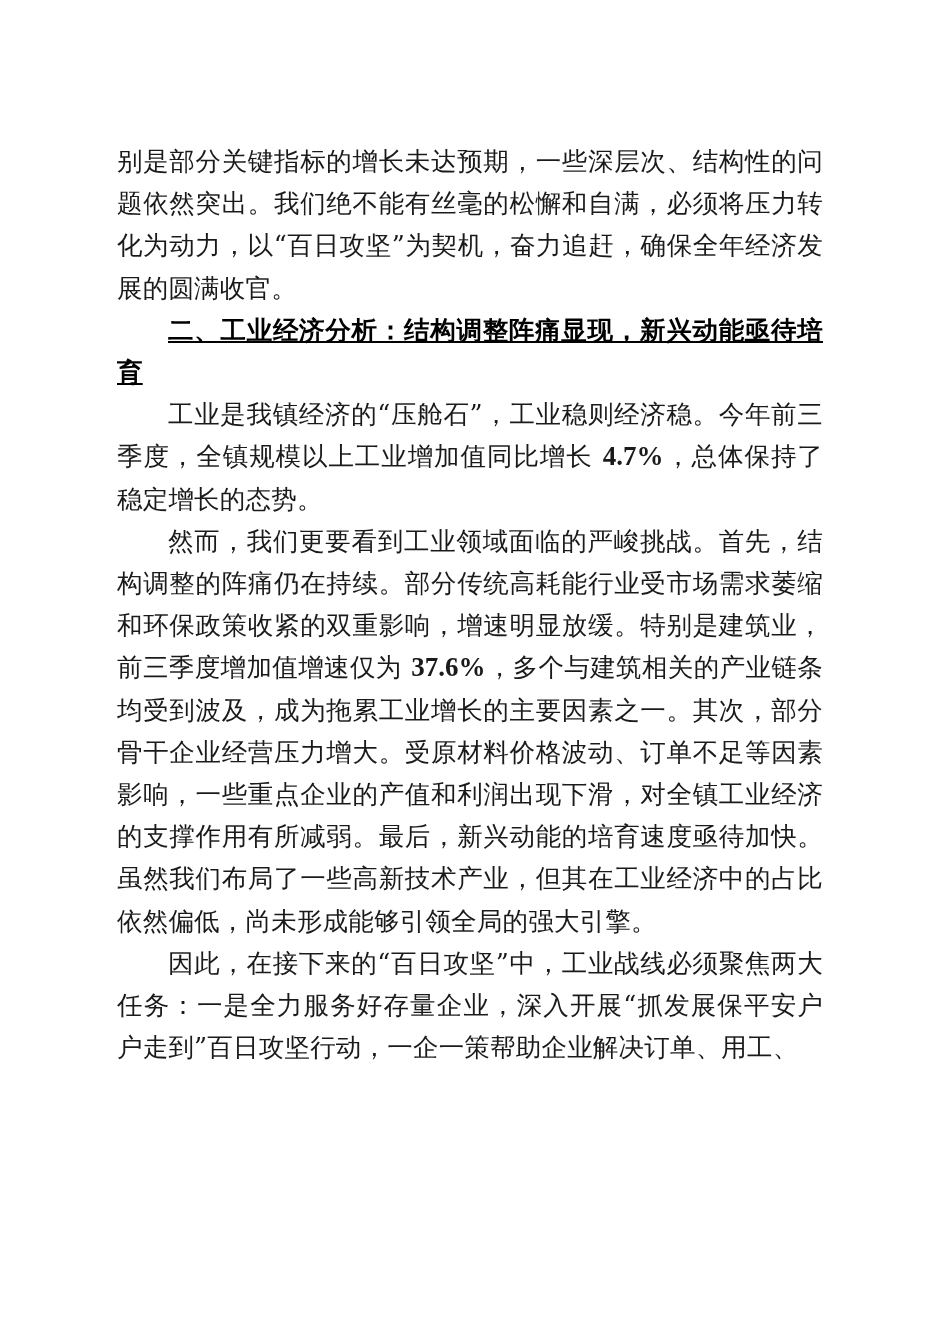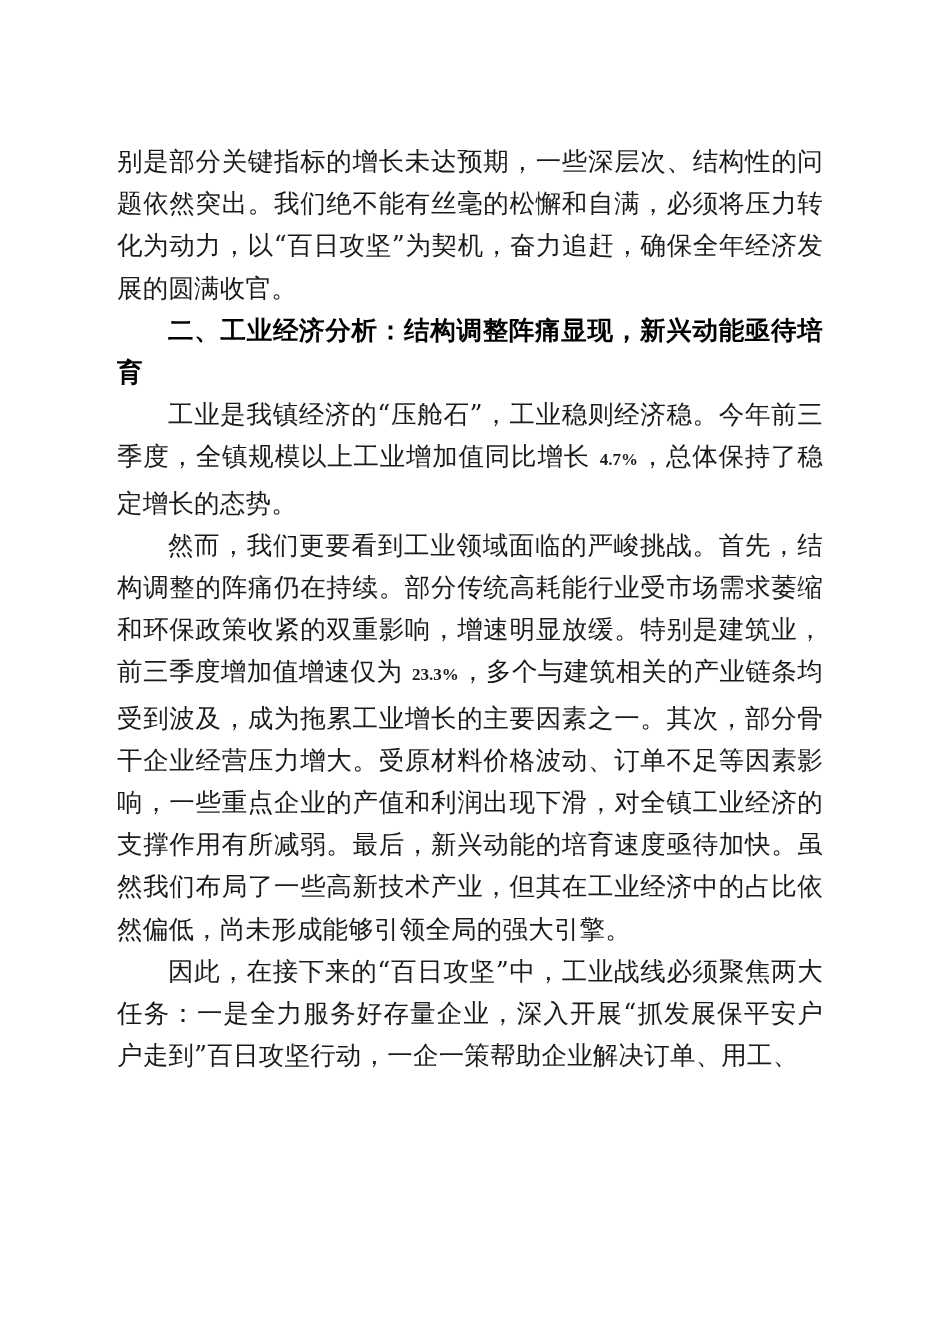--- a/index.html
+++ b/index.html
@@ -49,42 +49,43 @@
     font-family: "Liberation Sans", "DejaVu Sans", sans-serif;
     font-size: 25.5px;
     line-height: 42.2px;
     font-weight: 700;
     color: #000000;
     margin: 0;
     text-align: justify;
     text-justify: inter-character;
     text-indent: 51px;
     letter-spacing: 0.2px;
+    text-decoration: underline;
   }
 
   
   .num {
     font-family: "Liberation Serif", "DejaVu Serif", serif;
     font-weight: 700;
-    font-size: 17px;
+    font-size: 27px;
     letter-spacing: 0;
     padding: 0 1px;
   }
 </style>
 </head>
 <body>
 
 <div class="page">
   <div class="content">
 
     <p class="para para-cont">别是部分关键指标的增长未达预期，一些深层次、结构性的问题依然突出。我们绝不能有丝毫的松懈和自满，必须将压力转化为动力，以“百日攻坚”为契机，奋力追赶，确保全年经济发展的圆满收官。</p>
 
     <p class="heading">二、工业经济分析：结构调整阵痛显现，新兴动能亟待培育</p>
 
     <p class="para">工业是我镇经济的“压舱石”，工业稳则经济稳。今年前三季度，全镇规模以上工业增加值同比增长 <span class="num">4.7%</span>，总体保持了稳定增长的态势。</p>
 
 
-    <p class="para">然而，我们更要看到工业领域面临的严峻挑战。首先，结构调整的阵痛仍在持续。部分传统高耗能行业受市场需求萎缩和环保政策收紧的双重影响，增速明显放缓。特别是建筑业，前三季度增加值增速仅为 <span class="num">23.3%</span>，多个与建筑相关的产业链条均受到波及，成为拖累工业增长的主要因素之一。其次，部分骨干企业经营压力增大。受原材料价格波动、订单不足等因素影响，一些重点企业的产值和利润出现下滑，对全镇工业经济的支撑作用有所减弱。最后，新兴动能的培育速度亟待加快。虽然我们布局了一些高新技术产业，但其在工业经济中的占比依然偏低，尚未形成能够引领全局的强大引擎。</p>
+    <p class="para">然而，我们更要看到工业领域面临的严峻挑战。首先，结构调整的阵痛仍在持续。部分传统高耗能行业受市场需求萎缩和环保政策收紧的双重影响，增速明显放缓。特别是建筑业，前三季度增加值增速仅为 <span class="num">37.6%</span>，多个与建筑相关的产业链条均受到波及，成为拖累工业增长的主要因素之一。其次，部分骨干企业经营压力增大。受原材料价格波动、订单不足等因素影响，一些重点企业的产值和利润出现下滑，对全镇工业经济的支撑作用有所减弱。最后，新兴动能的培育速度亟待加快。虽然我们布局了一些高新技术产业，但其在工业经济中的占比依然偏低，尚未形成能够引领全局的强大引擎。</p>
 
     <p class="para">因此，在接下来的“百日攻坚”中，工业战线必须聚焦两大任务：一是全力服务好存量企业，深入开展“抓发展保平安户户走到”百日攻坚行动，一企一策帮助企业解决订单、用工、</p>
 
   </div>
 </div>
 
 </body></html>

